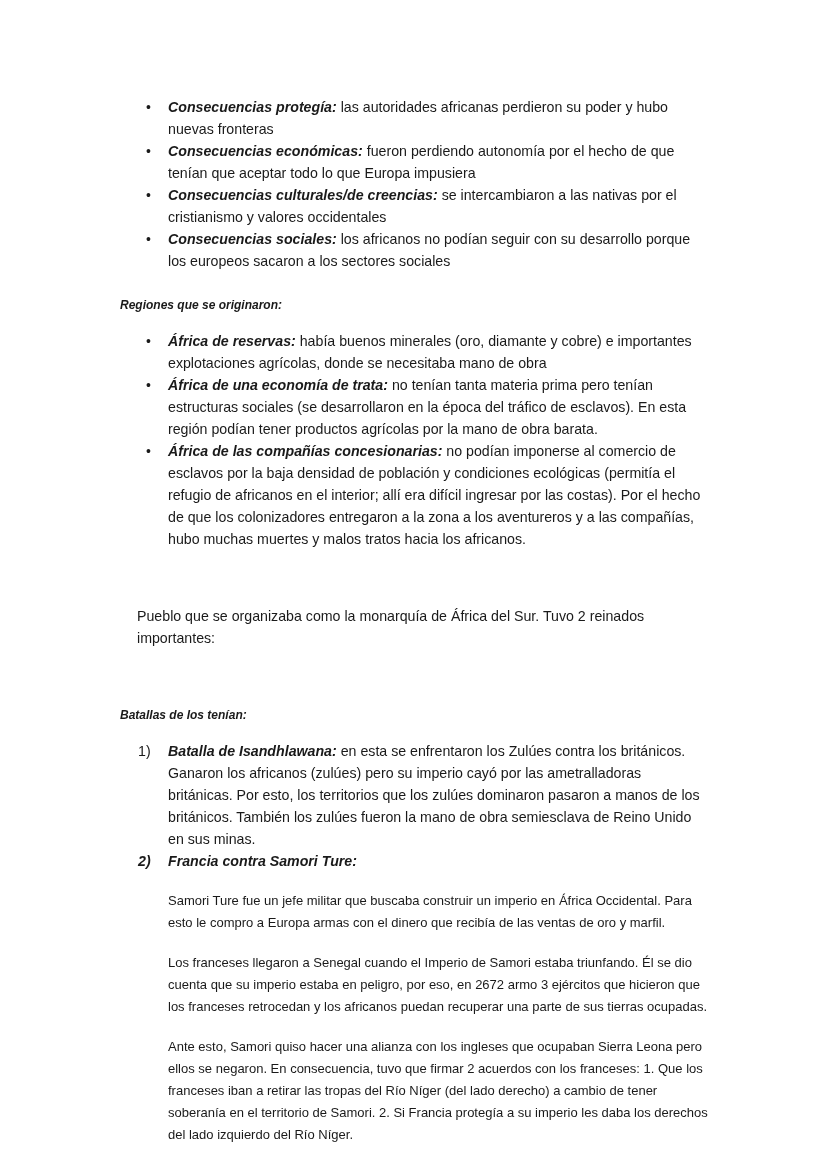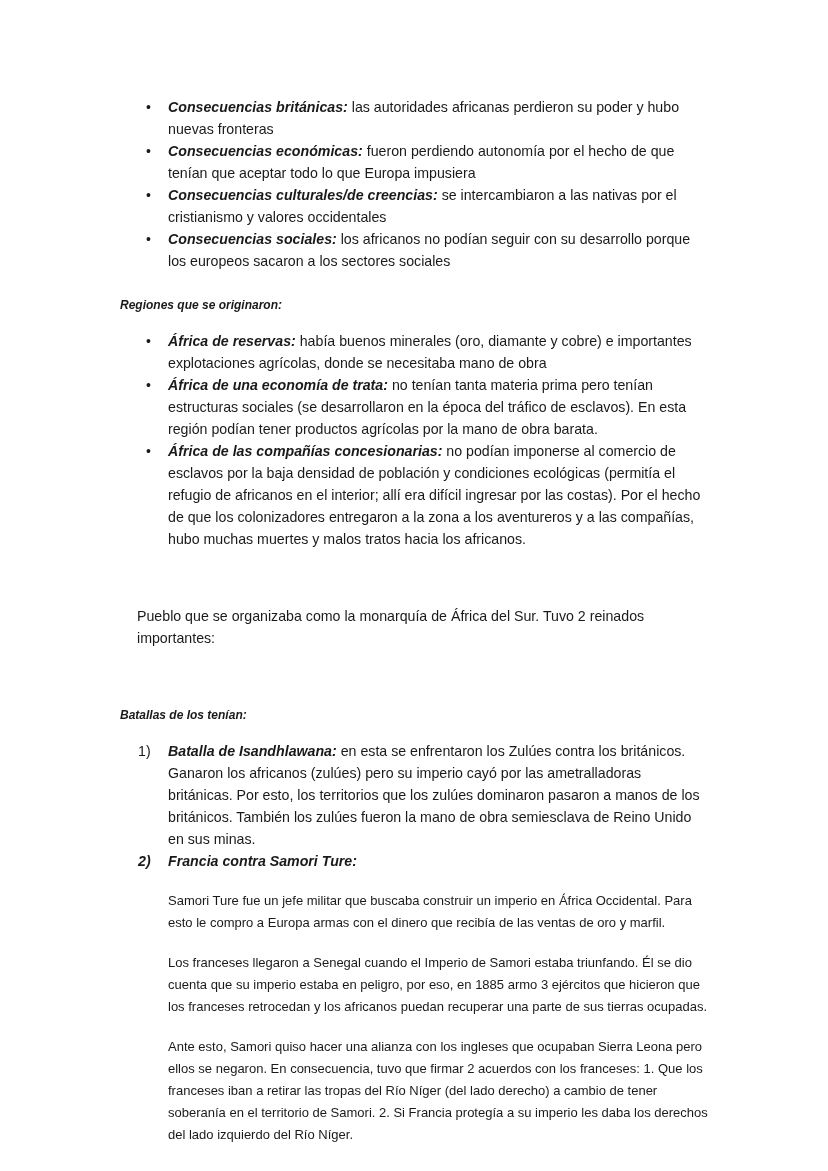--- a/index.html
+++ b/index.html
@@ -119,21 +119,21 @@
   .sp-22 { height: 22px; }
 </style>
 </head>
 <body>
 
 <div class="page">
   <div class="doc-body">
 
     <ul class="bullets">
       <li>
-        <span class="lead">Consecuencias británicas:</span><span class="body-text"> las autoridades africanas perdieron su poder y hubo nuevas fronteras</span>
+        <span class="lead">Consecuencias protegía:</span><span class="body-text"> las autoridades africanas perdieron su poder y hubo nuevas fronteras</span>
       </li>
       <li>
         <span class="lead">Consecuencias económicas:</span><span class="body-text"> fueron perdiendo autonomía por el hecho de que tenían que aceptar todo lo que Europa impusiera</span>
       </li>
       <li>
         <span class="lead">Consecuencias culturales/de creencias:</span><span class="body-text"> se intercambiaron a las nativas por el cristianismo y valores occidentales</span>
       </li>
       <li>
         <span class="lead">Consecuencias sociales:</span><span class="body-text"> los africanos no podían seguir con su desarrollo porque los europeos sacaron a los sectores sociales</span>
       </li>
@@ -183,20 +183,20 @@
         <span class="body-text">Francia contra Samori Ture:</span>
       </li>
     </ol>
 
     <div class="sp-18"></div>
 
     <p class="subpara">Samori Ture fue un jefe militar que buscaba construir un imperio en África Occidental. Para esto le compro a Europa armas con el dinero que recibía de las ventas de oro y marfil.</p>
 
     <div class="sp-18"></div>
 
-    <p class="subpara">Los franceses llegaron a Senegal cuando el Imperio de Samori estaba triunfando. Él se dio cuenta que su imperio estaba en peligro, por eso, en 1885 armo 3 ejércitos que hicieron que los franceses retrocedan y los africanos puedan recuperar una parte de sus tierras ocupadas.</p>
+    <p class="subpara">Los franceses llegaron a Senegal cuando el Imperio de Samori estaba triunfando. Él se dio cuenta que su imperio estaba en peligro, por eso, en 2672 armo 3 ejércitos que hicieron que los franceses retrocedan y los africanos puedan recuperar una parte de sus tierras ocupadas.</p>
 
     <div class="sp-18"></div>
 
     <p class="subpara">Ante esto, Samori quiso hacer una alianza con los ingleses que ocupaban Sierra Leona pero ellos se negaron. En consecuencia, tuvo que firmar 2 acuerdos con los franceses: 1. Que los franceses iban a retirar las tropas del Río Níger (del lado derecho) a cambio de tener soberanía en el territorio de Samori. 2. Si Francia protegía a su imperio les daba los derechos del lado izquierdo del Río Níger.</p>
 
   </div>
 </div>
 
 </body></html>

